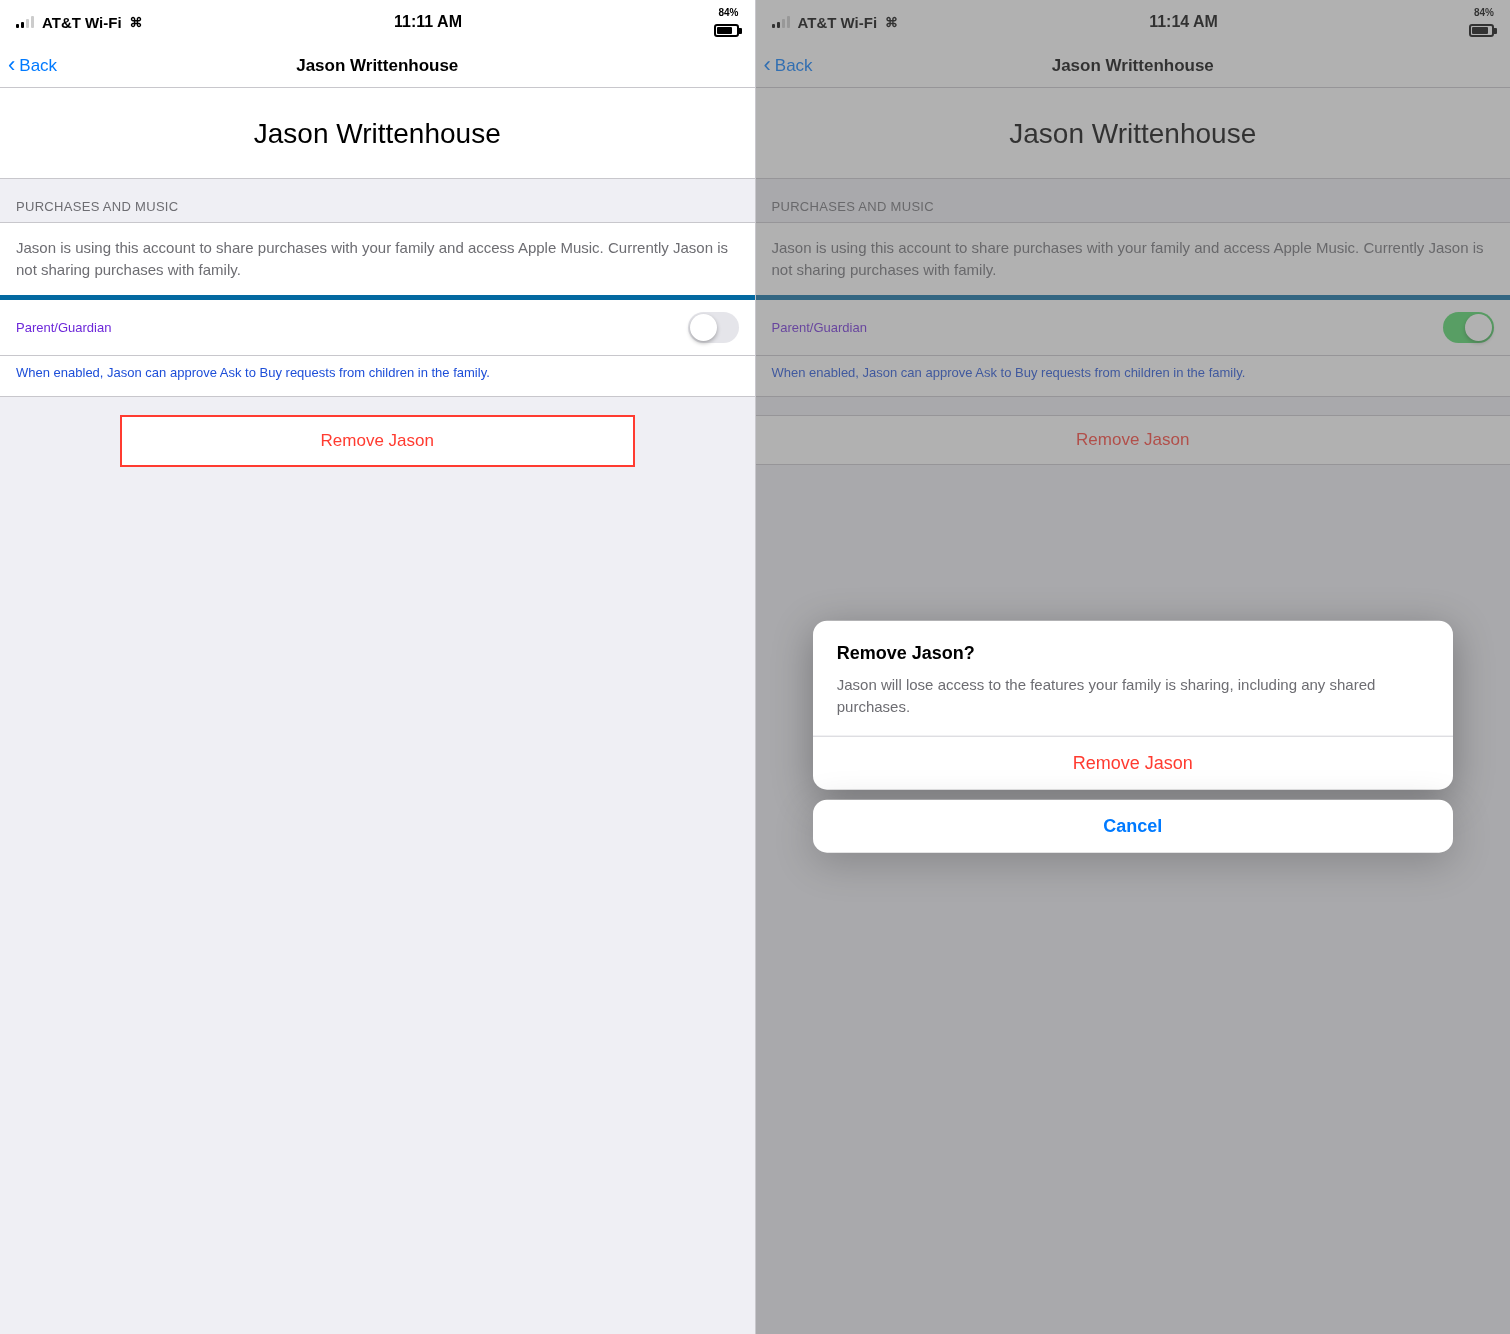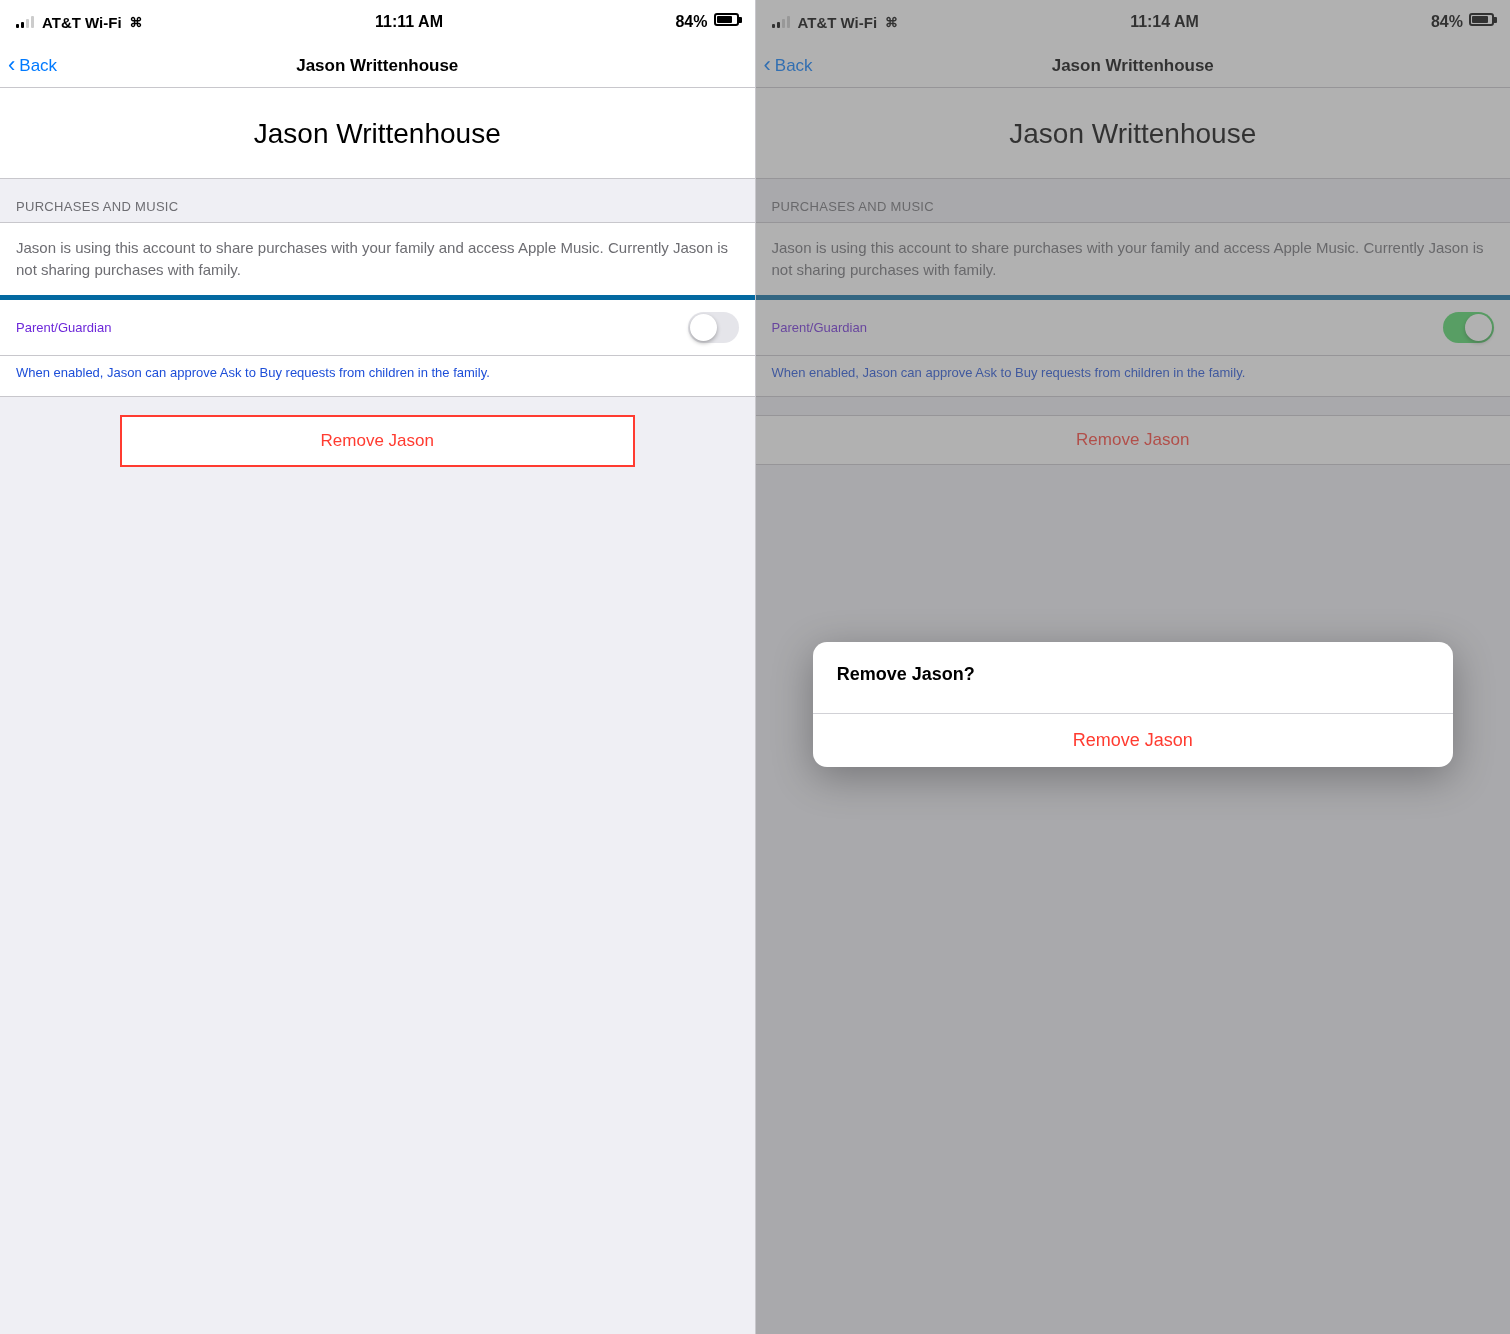--- a/index.html
+++ b/index.html
@@ -58,23 +58,24 @@
     .signal-bars span:nth-child(4) { height: 12px; background: #ccc; }
     .wifi-icon {
       font-size: 13px;
     }
     .status-time {
       font-size: 16px;
       font-weight: 600;
     }
     .right-status {
       display: flex;
-      align-items: flex-start;
+      align-items: flex-end;
       gap: 6px;
-      font-size: 16px;
+      font-size: 10px;
+      flex-direction: column;
     }
     .battery-container {
       display: flex;
       align-items: center;
       gap: 3px;
     }
     .battery-icon {
       width: 25px;
       height: 13px;
       border: 2px solid #000;
@@ -473,19 +474,23 @@
       <span class="remove-button-text">Remove Jason</span>
     </div>
   </div>
 
   <div class="overlay"></div>
 
   <div class="alert-container">
     <div class="alert-box">
       <div class="alert-content">
         <div class="alert-title">Remove Jason?</div>
+        <div class="alert-message">Jason will lose access to the features your family is sharing, including any shared purchases.</div>
       </div>
       <div class="alert-action">
         <span class="alert-action-text">Remove Jason</span>
       </div>
     </div>
+    <div class="alert-cancel">
+      <span class="alert-cancel-text">Cancel</span>
+    </div>
   </div>
 </div>
 
 </body></html>

